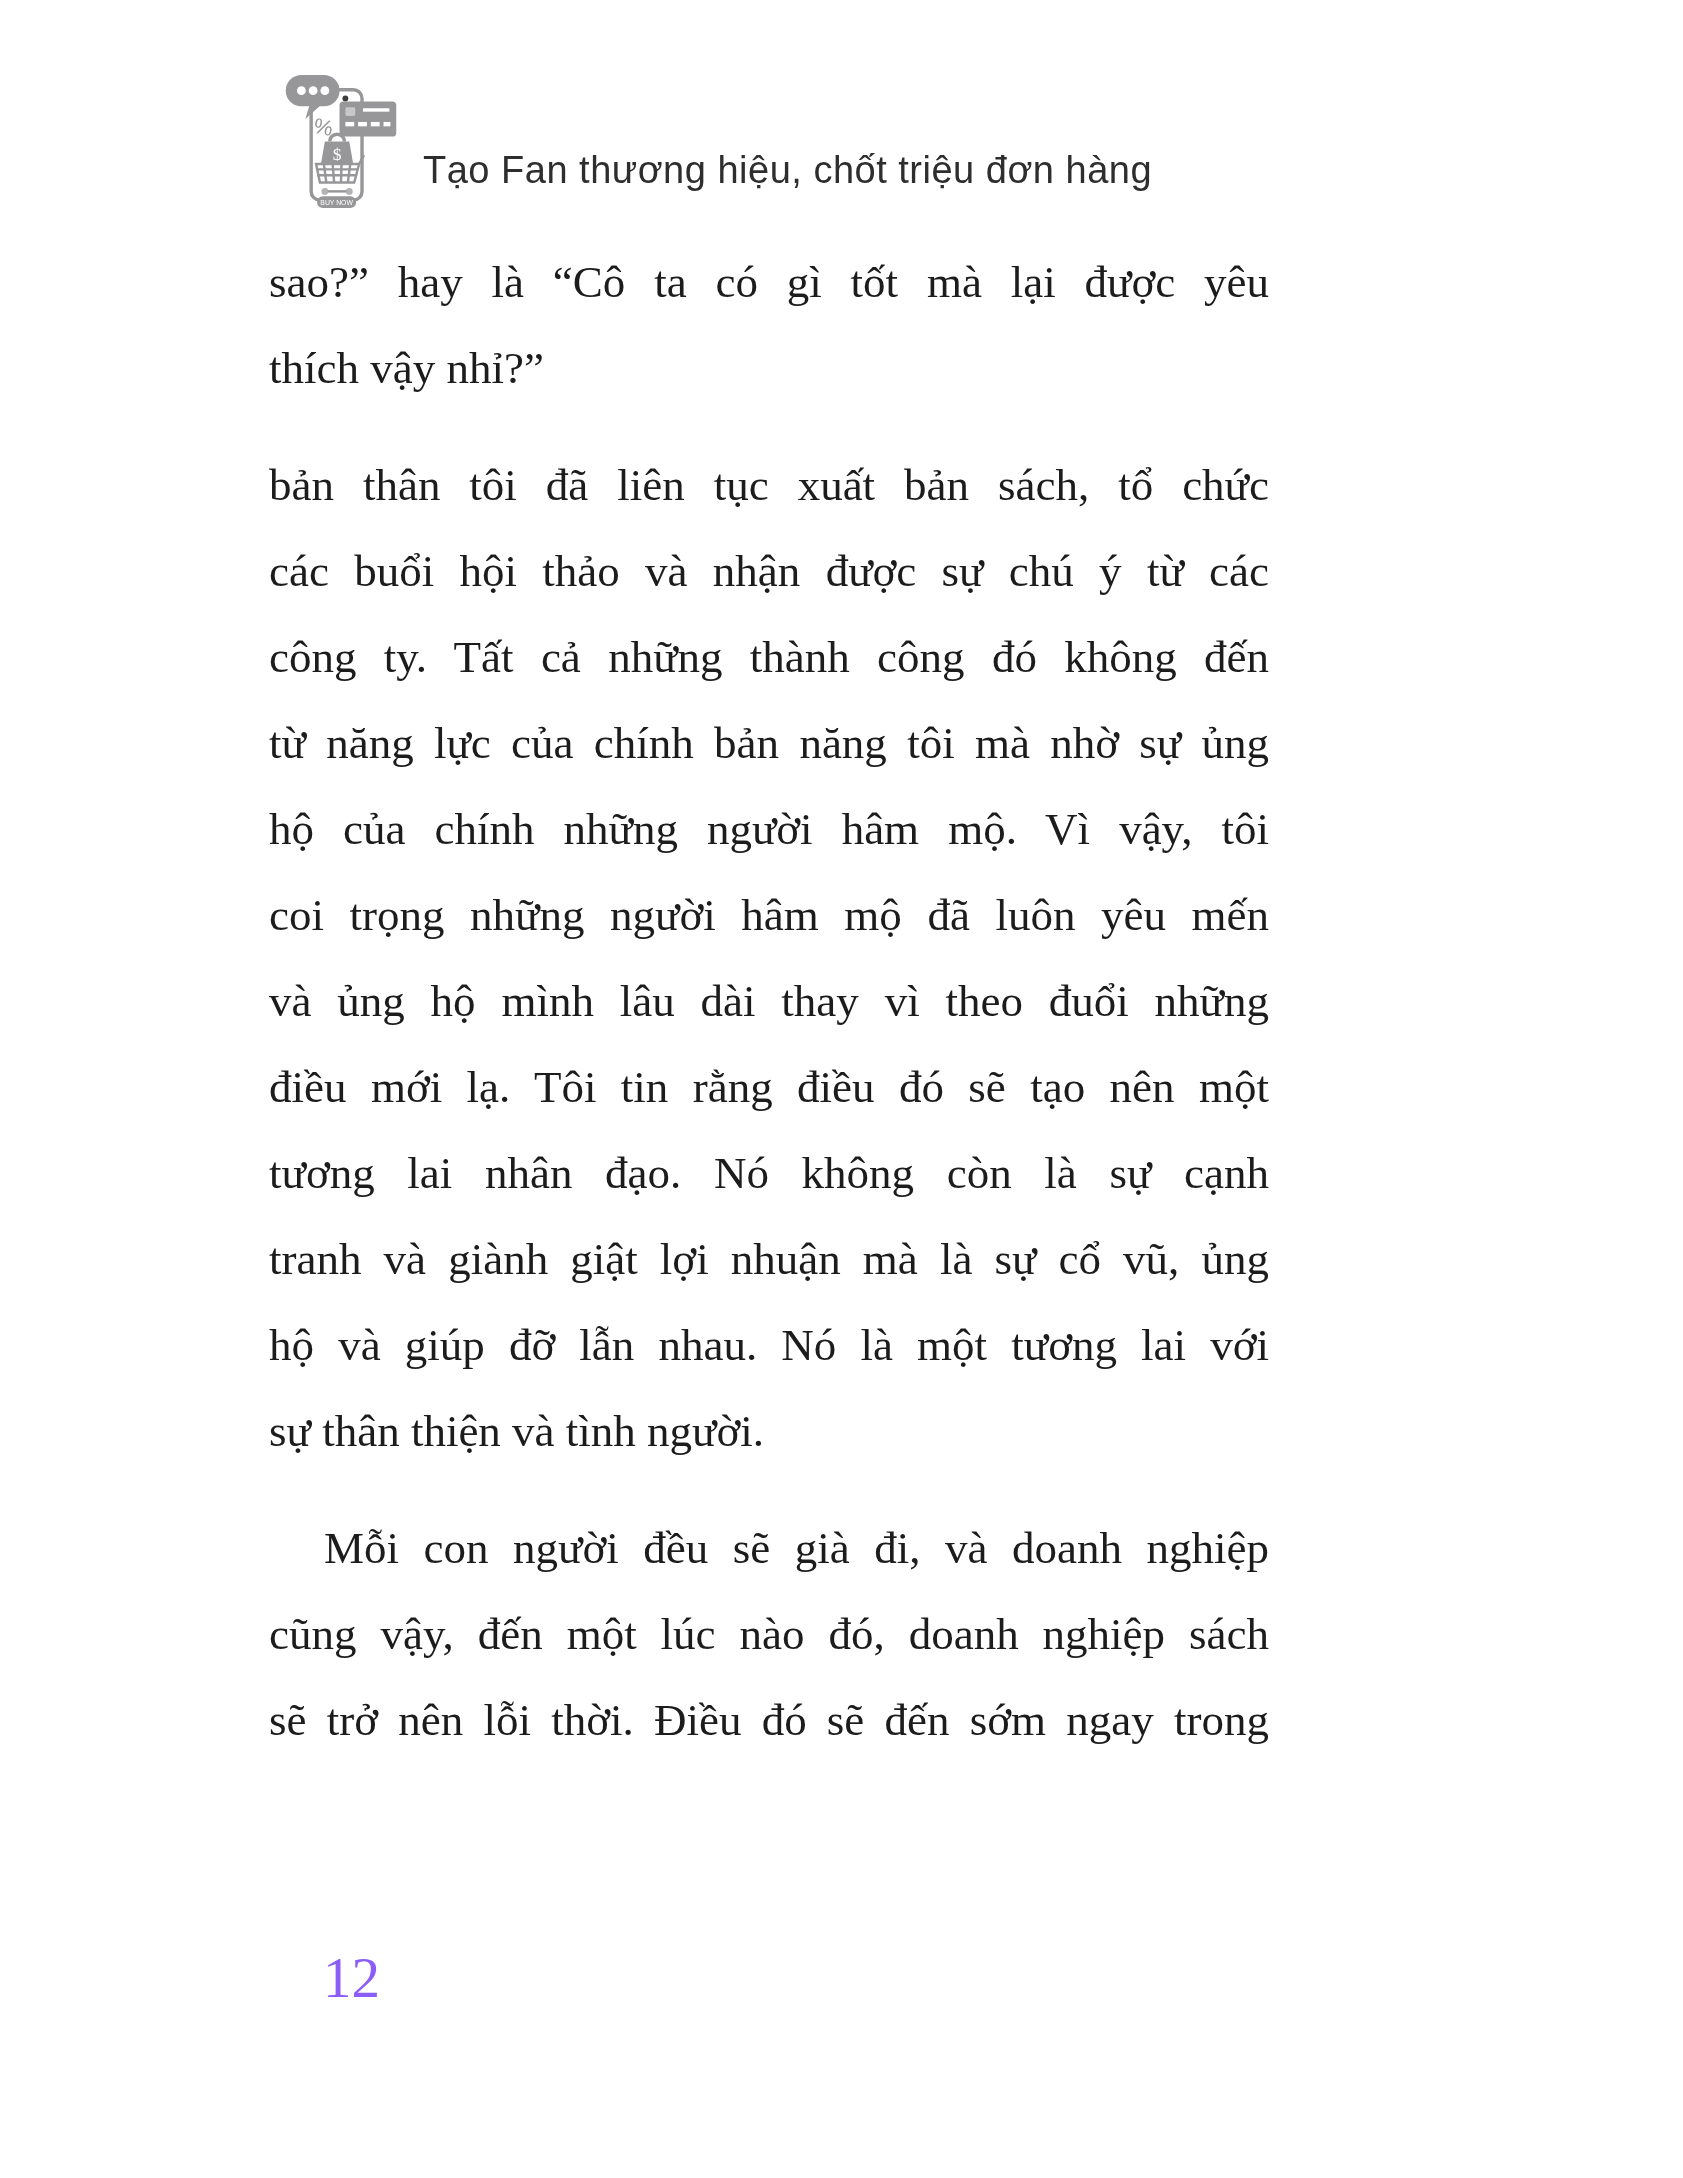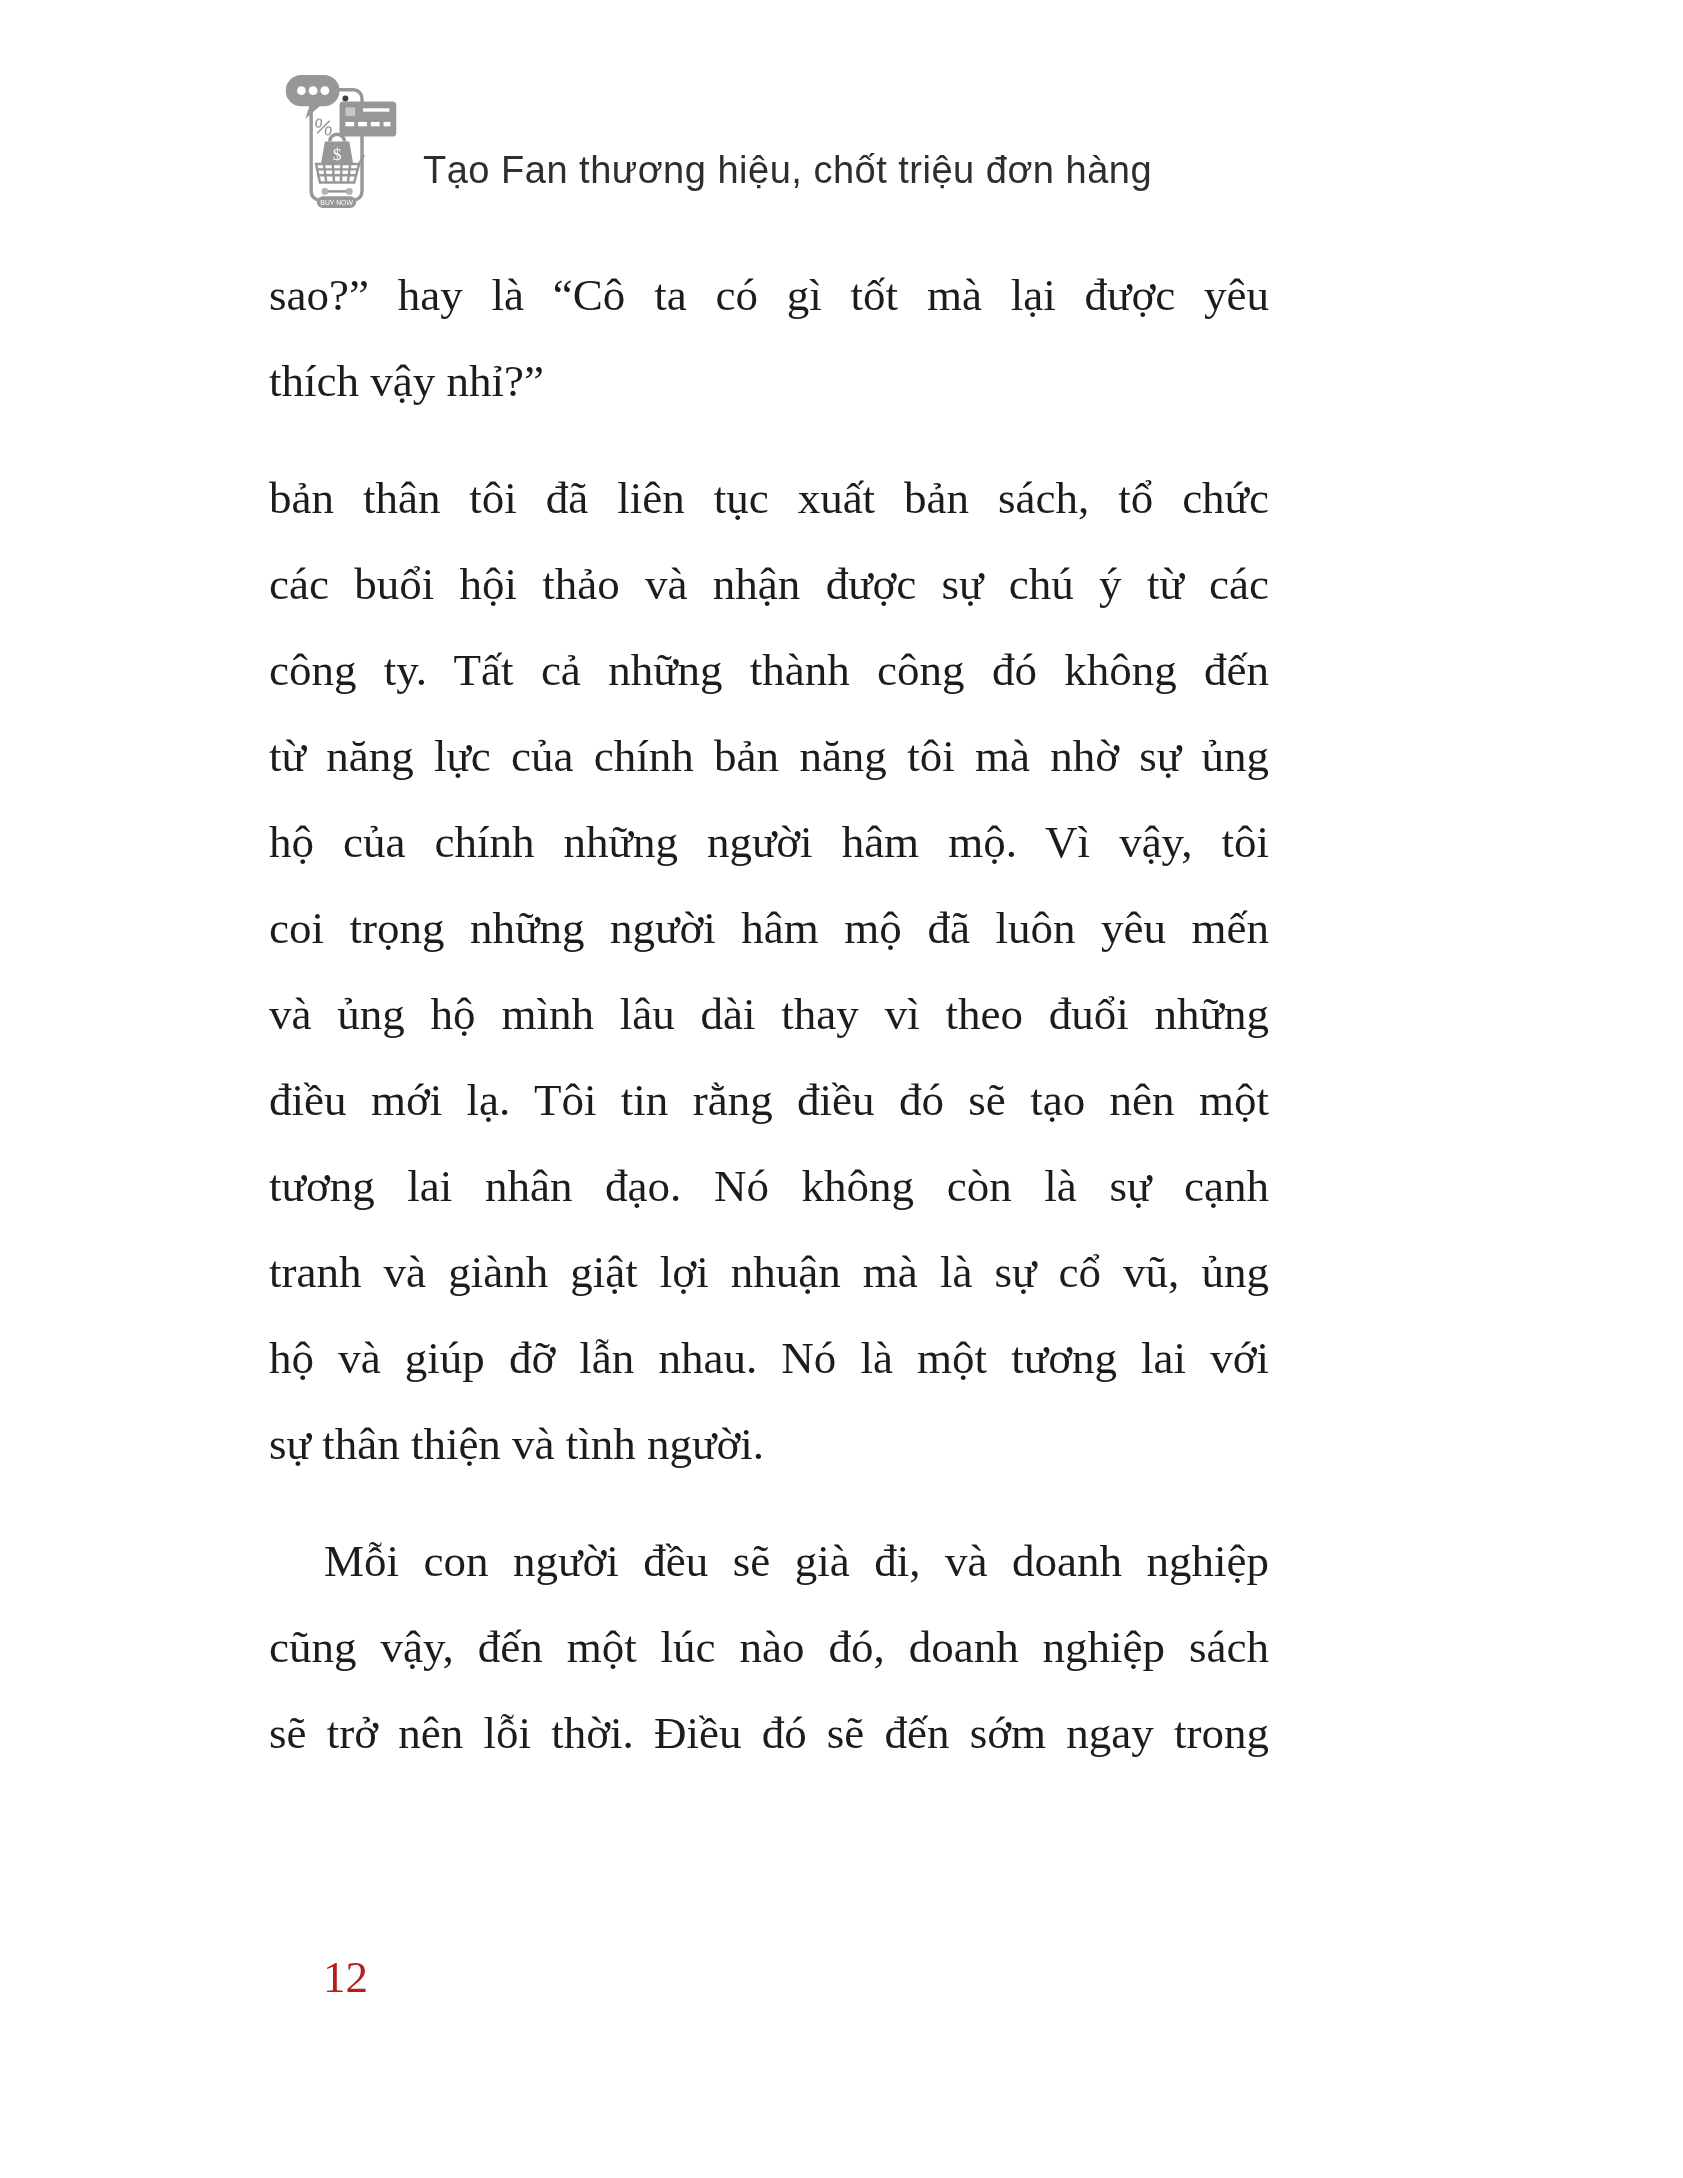--- a/index.html
+++ b/index.html
@@ -39,43 +39,43 @@
     letter-spacing: 0.5px;
     margin-left: 22px;
     margin-bottom: 16px;
     white-space: nowrap;
   }
 
   
   #text-block {
     position: absolute;
     left: 269px;
-    top: 252px;
+    top: 239px;
     width: 1000px;
   }
   .para { margin: 0; }
   .para.gap { margin-top: 31px; }
   .line {
     font-size: 45px;
     line-height: 86px;
     text-align: justify;
     text-align-last: justify;
     white-space: normal;
   }
   .line.lastline { text-align-last: left; }
   .line.indent { text-indent: 55px; }
 
   
   #page-number {
     position: absolute;
     left: 323px;
     top: 1948px;
-    font-size: 45px;
+    font-size: 57px;
     line-height: 59px;
-    color: #b91c1c;
+    color: #8b5cf6;
   }
 </style>
 </head>
 <body>
 
 <div id="page">
 
   <div id="header">
     <svg id="header-icon" viewBox="0 0 122 136" aria-hidden="true">
 

